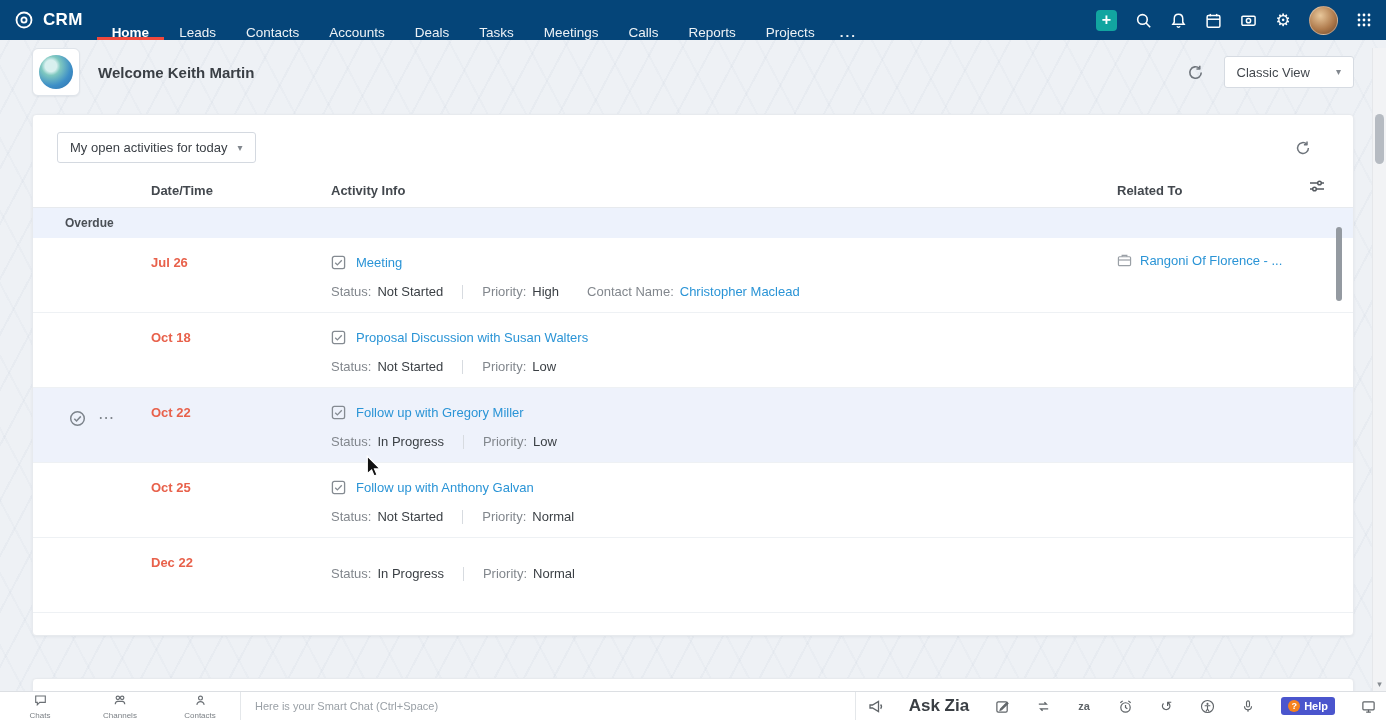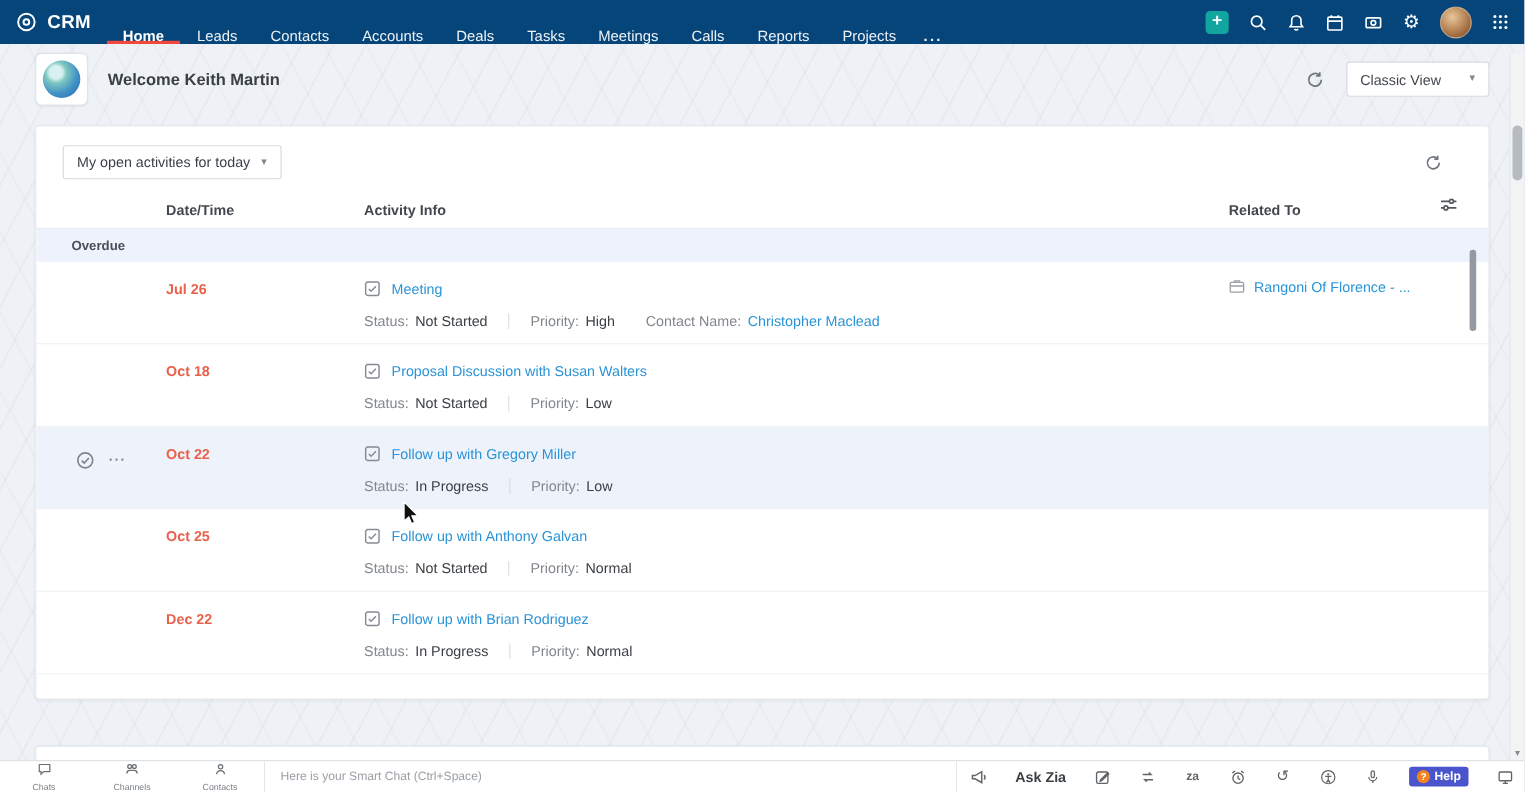--- a/index.html
+++ b/index.html
@@ -77,21 +77,21 @@
     display:flex;align-items:center;z-index:10;}
   .cb-item{width:80px;height:100%;display:flex;flex-direction:column;align-items:center;justify-content:center;
     cursor:pointer;color:#6b7075;}
   .cb-item .cb-lbl{font-size:8px;color:#7c8186;margin-top:1px;}
   .cb-div{width:1px;height:100%;background:#e4e7ea;}
   .cb-input{flex:1;height:100%;border:none;outline:none;padding:0 14px;font-size:11px;color:#3a3f44;
     font-family:"Liberation Sans",sans-serif;background:transparent;}
   .cb-input::placeholder{color:#9aa0a6;}
   .cb-right{display:flex;align-items:center;gap:25px;padding:0 10px 0 12px;height:100%;}
   .cb-ic{display:flex;align-items:center;justify-content:center;width:16px;height:16px;color:#5f6468;cursor:pointer;}
-  .ask-zia{font-size:13px;font-weight:bold;color:#3a3f44;cursor:pointer;white-space:nowrap;}
+  .ask-zia{font-size:17px;font-weight:bold;color:#3a3f44;cursor:pointer;white-space:nowrap;}
   .zia-glyph{font-weight:bold;font-size:11px;color:#5f6468;}
   .hist-glyph{font-family:"DejaVu Sans",sans-serif;font-size:14px;line-height:1;color:#5f6468;}
   .help-badge{display:flex;align-items:center;gap:4px;height:18px;padding:0 7px;border-radius:3px;
     background:#4a55cd;cursor:pointer;}
   .help-q{width:12px;height:12px;border-radius:50%;background:#f5821f;color:#fff;font-size:9px;font-weight:bold;
     display:flex;align-items:center;justify-content:center;line-height:1;}
   .help-txt{color:#fff;font-size:11px;font-weight:bold;}
   
   .sb-track{position:absolute;right:0;top:48px;bottom:28px;width:13px;background:#f2f3f5;border-left:1px solid #e5e7ea;z-index:8;}
   .sb-thumb{position:absolute;right:2px;top:114px;width:9px;height:50px;border-radius:5px;background:#b6bbc2;cursor:pointer;z-index:9;}
@@ -331,29 +331,20 @@
           <span class="lbl">Priority:</span>
           <span class="val">Normal</span>
         </div>
       </div>
     </div>
 
     <div class="arow">
       <div class="gutter"></div>
       <div class="datecol">Dec 22</div>
       <div class="maincol">
-        <div class="titleline">
-          <span class="hover-ic">
-            <svg width="15" height="15" viewBox="0 0 16 16" fill="none" stroke="#858b92" stroke-width="1.4">
-              <rect x="1.5" y="1.5" width="13" height="13" rx="2"></rect>
-                <path d="M4.5 8.2l2.3 2.3 4.7-4.9"></path>
-            </svg>
-          </span>
-          <a class="alink">Follow up with Brian Rodriguez</a>
-        </div>
         <div class="statusline">
           <span class="lbl">Status:</span>
           <span class="val">In Progress</span>
           <span class="pipe"></span>
           <span class="lbl">Priority:</span>
           <span class="val">Normal</span>
         </div>
       </div>
     </div>
 

